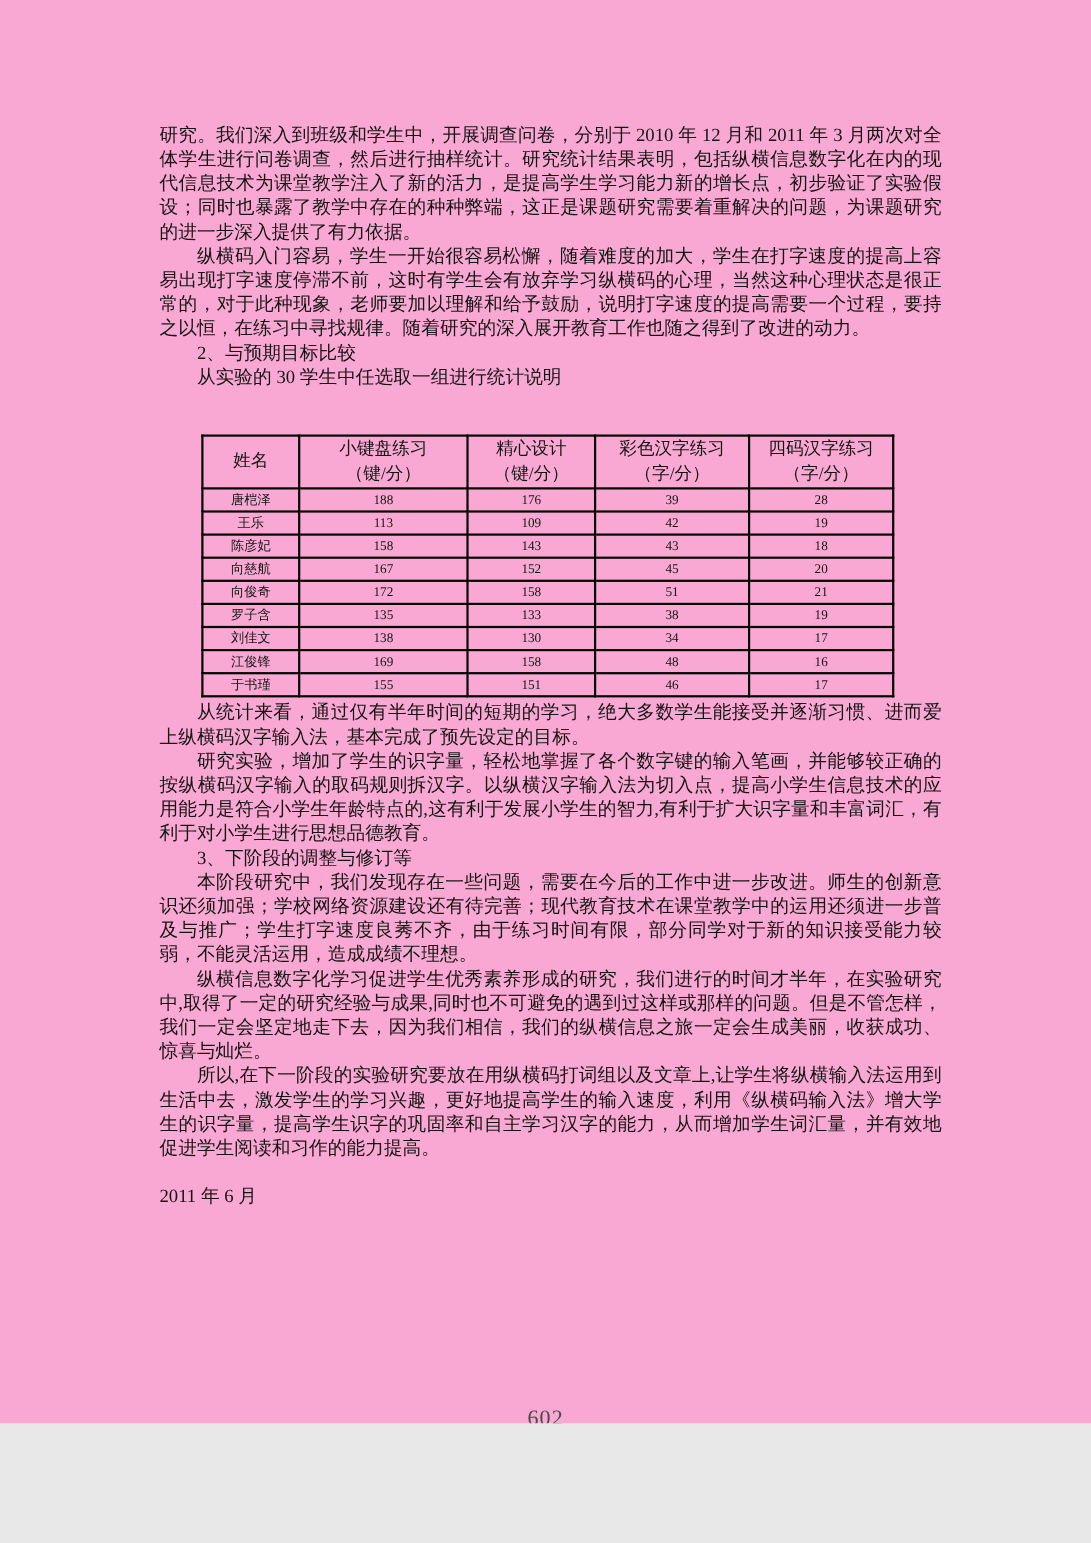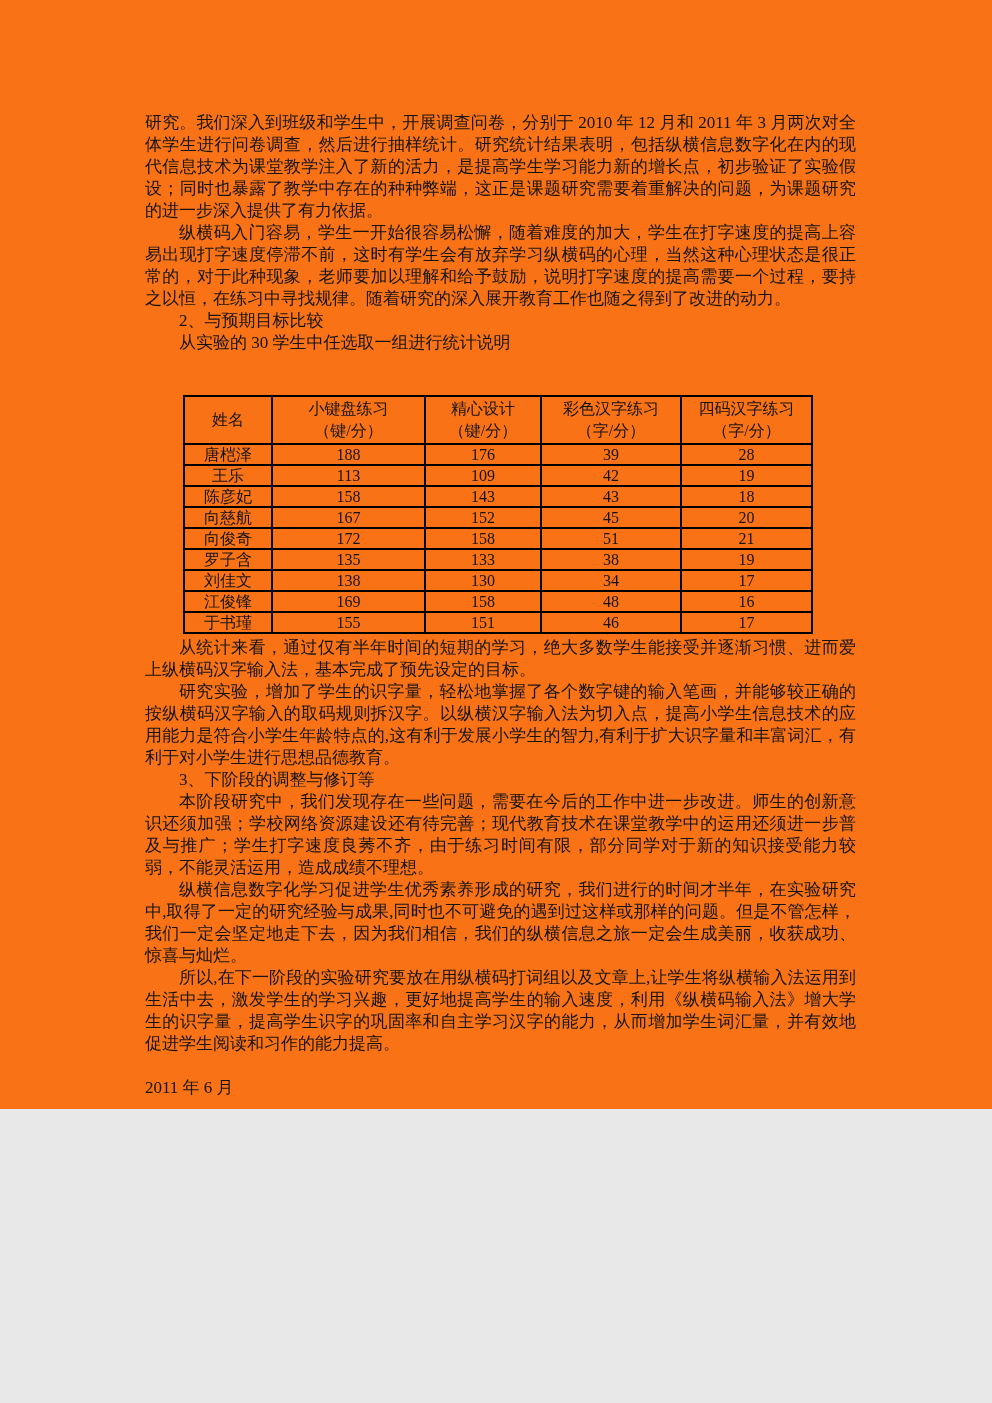--- a/index.html
+++ b/index.html
@@ -1,20 +1,20 @@
 <!DOCTYPE html>
 <html><head>
 <meta charset="utf-8">
 <style>
   html,body { margin:0; padding:0; background:#e8e8e8; }
   .page {
     position:relative;
-    width:992px; height:1109px;
+    width:992px; height:1294px;
     margin:0 auto;
-    background:#f97316;
+    background:#f9a8d4;
     font-family:"Liberation Serif","DejaVu Serif",serif;
     color:#141414;
     overflow:hidden;
   }
   .content {
     position:absolute;
     left:145px; top:112px; width:711px;
   }
   .content p {
     margin:0;
@@ -32,21 +32,21 @@
   }
   table.stats th, table.stats td {
     border:2px solid #000;
     text-align:center;
     vertical-align:middle;
     font-weight:normal;
     padding:0;
     overflow:hidden;
   }
   table.stats th { height:46px; font-size:16px; line-height:22px; }
-  table.stats td { height:19px; font-size:16px; line-height:19px;text-align:center; }
+  table.stats td { height:19px; font-size:12px; line-height:19px;text-align:center; }
   col.c0 { width:88px; }
   col.c1 { width:153px; }
   col.c2 { width:116px; }
   col.c3 { width:140px; }
   col.c4 { width:131px; }
   p.date-line {
     margin-top:22px;
     text-align:left;
     padding-right:80px;
     text-indent:0;

